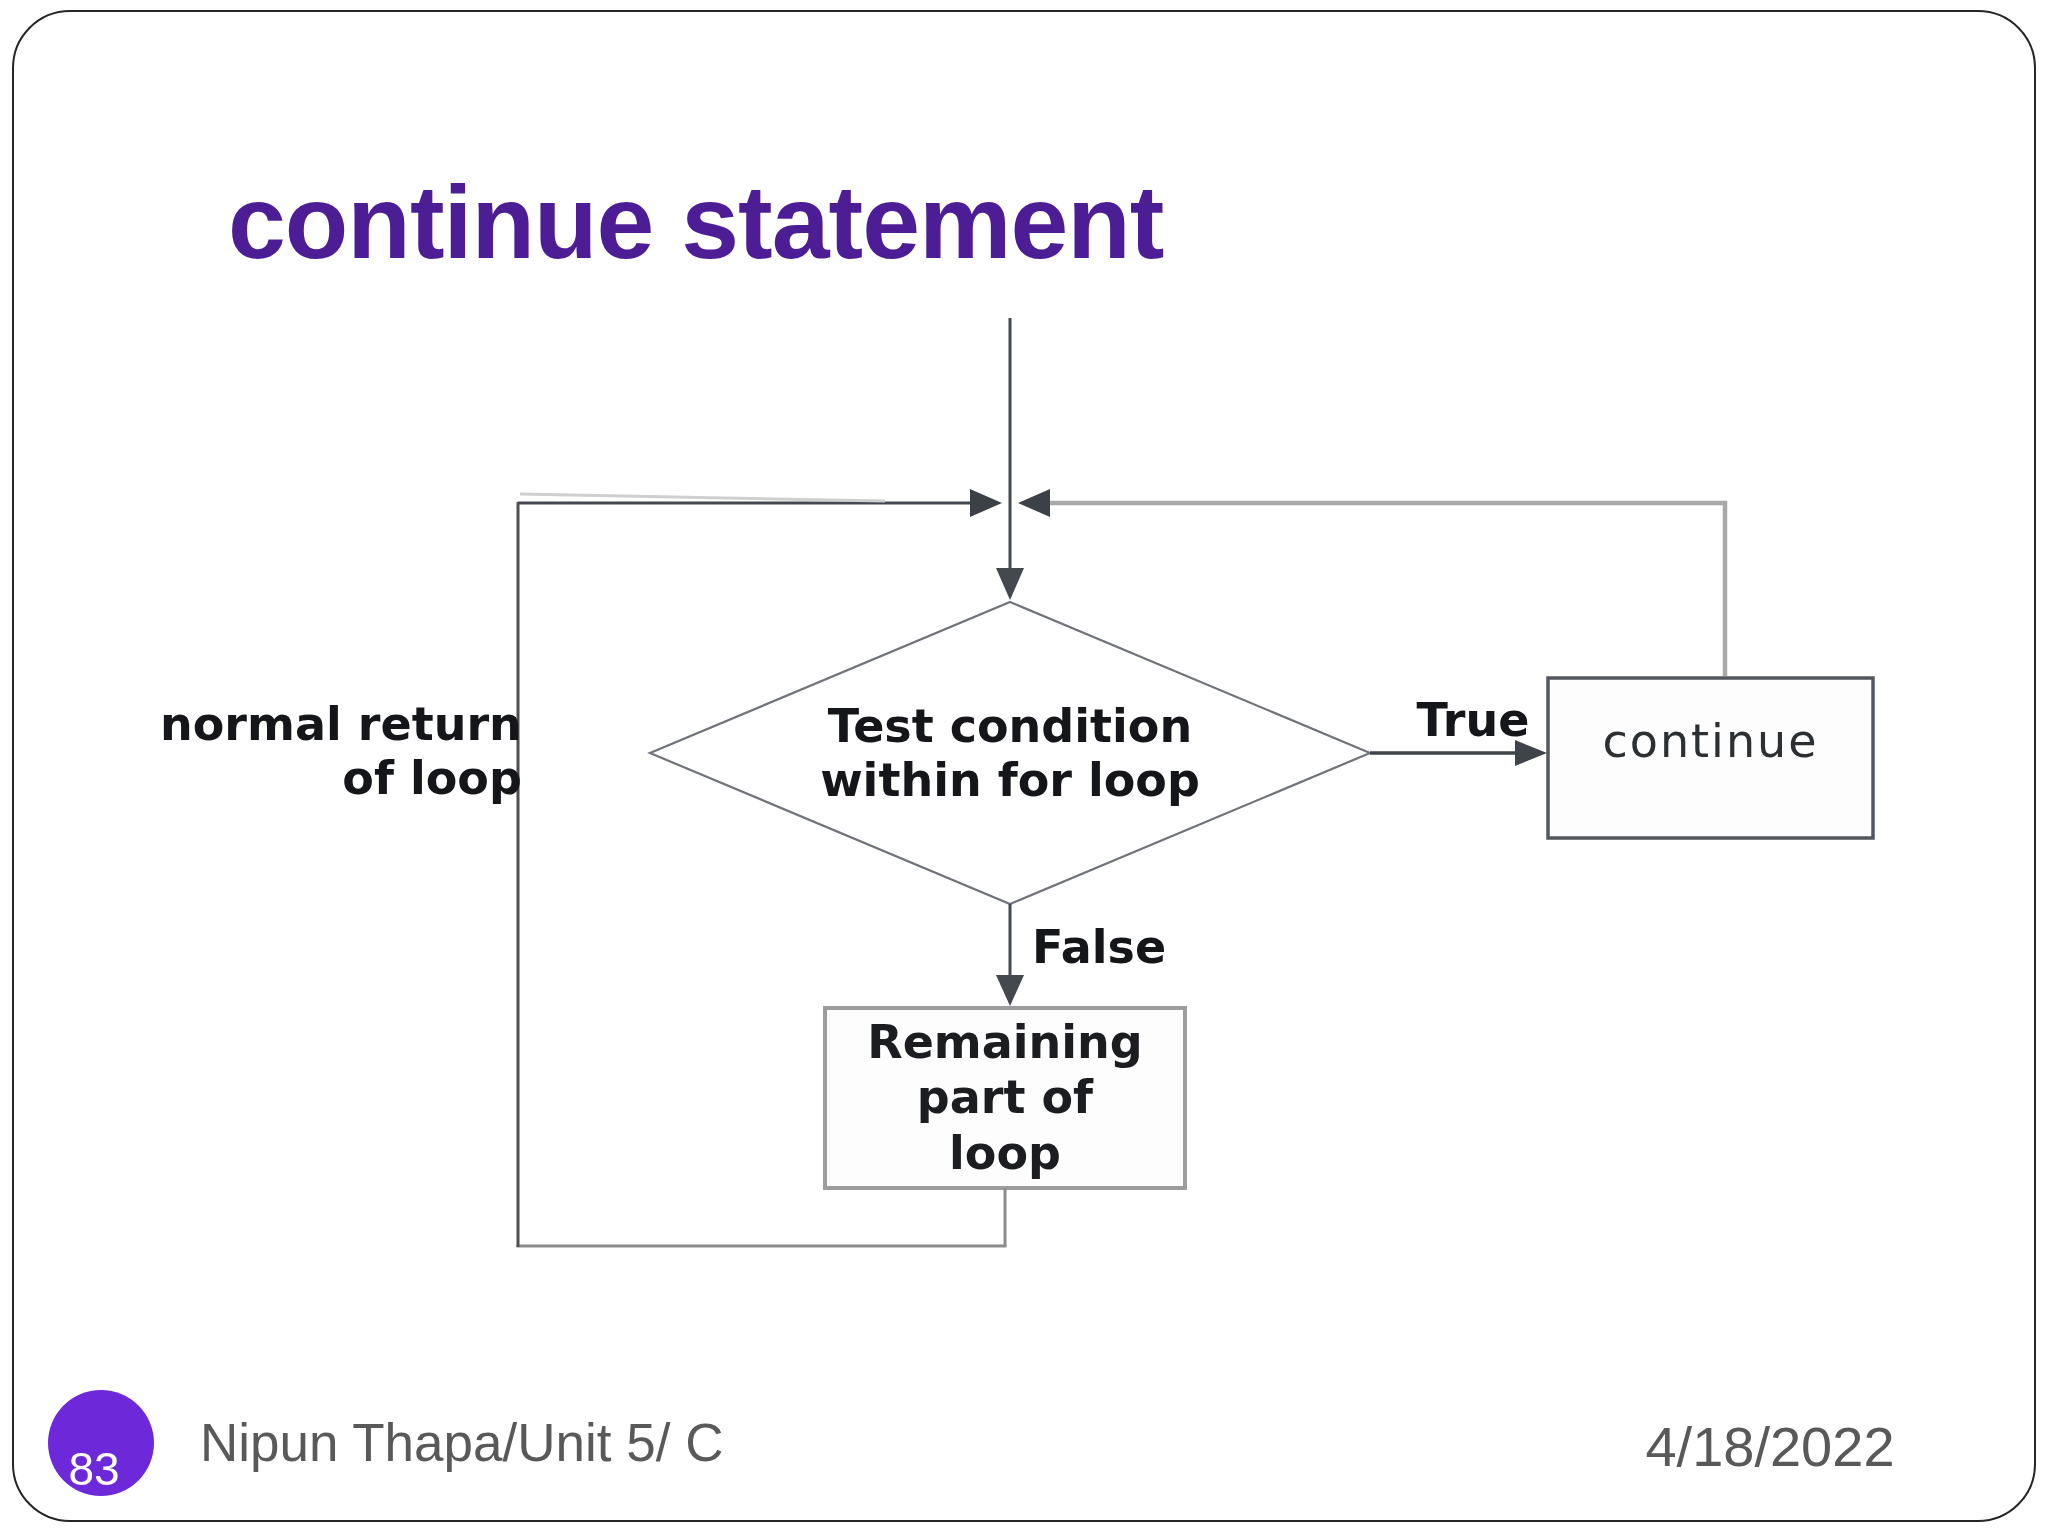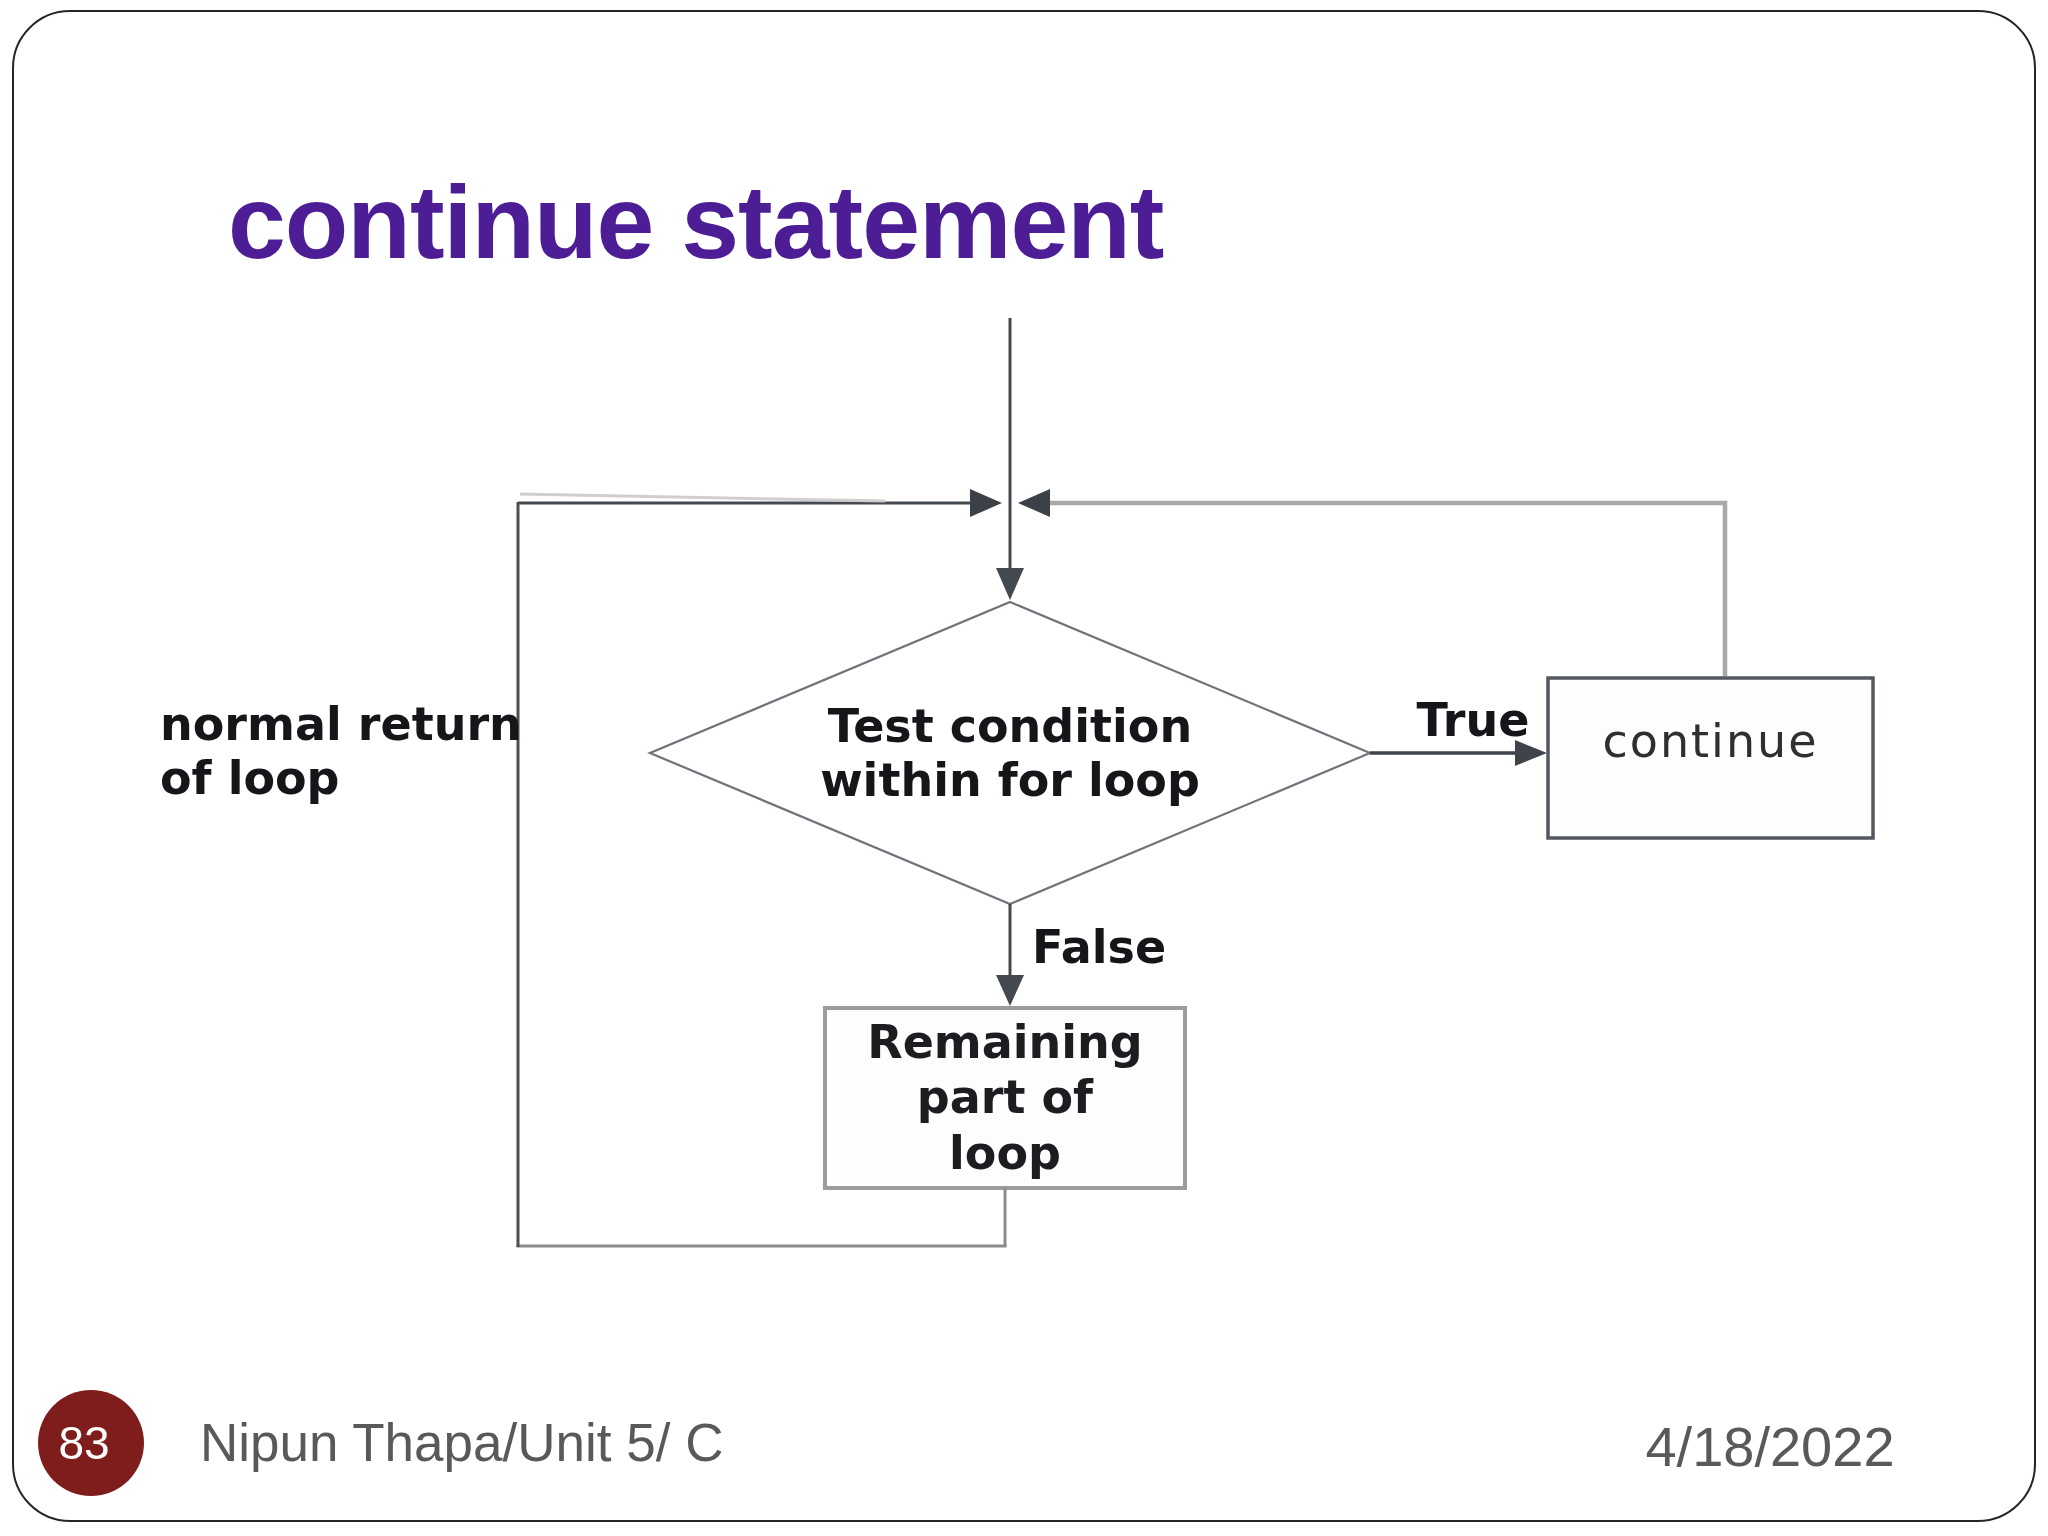--- a/index.html
+++ b/index.html
@@ -5,30 +5,30 @@
   html,body{margin:0;padding:0;background:#ffffff;}
   .stage{position:relative;width:2048px;height:1536px;background:#ffffff;overflow:hidden;
          font-family:"DejaVu Sans",sans-serif;}
   .slide-border{position:absolute;left:12px;top:10px;width:2020px;height:1508px;
                 border:2.5px solid #262626;border-radius:58px;background:#ffffff;}
   .title{position:absolute;left:228px;top:168px;font-family:"Liberation Sans",sans-serif;
          font-weight:700;font-size:104px;line-height:1.05;color:#4c1d95;letter-spacing:-1px;}
   .fc-label{position:absolute;color:#141619;font-weight:600;font-size:46px;line-height:1.17;}
   .fc-label .ln{display:block;}
   .decision-label{left:810px;top:700px;width:400px;text-align:center;}
-  .return-label{left:160px;top:698px;text-align:left;}
+  .return-label{left:160px;top:698px;text-align:right;}
   .true-label{left:1408px;top:694px;width:130px;text-align:center;}
   .false-label{left:1032px;top:921px;}
   .box-text{position:absolute;display:flex;flex-direction:column;align-items:center;
             justify-content:center;text-align:center;color:#1b1d20;font-weight:600;font-size:46px;line-height:1.2;}
   .continue-text{left:1548px;top:662px;width:325px;height:160px;font-weight:500;letter-spacing:2px;color:#2d3033;}
   .remaining-text{left:825px;top:1008px;width:360px;height:180px;}
   svg.fc{position:absolute;left:0;top:0;width:2048px;height:1536px;}
-  .footer-circle{position:absolute;left:38px;top:1390px;width:106px;height:106px;border-radius:50%;
-                 background:#7f1d1d;display:flex;align-items:center;justify-content:center;padding-right:14px;box-sizing:border-box;}
+  .footer-circle{position:absolute;left:48px;top:1390px;width:106px;height:106px;border-radius:50%;
+                 background:#6d28d9;display:flex;align-items:flex-end;justify-content:center;padding-right:14px;box-sizing:border-box;}
   .footer-circle span{color:#ffffff;font-size:46px;font-family:"Liberation Sans",sans-serif;font-weight:400;}
   .footer-credit{position:absolute;left:200px;top:1412px;font-family:"Liberation Sans",sans-serif;
                  font-size:53px;color:#595959;}
   .footer-date{position:absolute;left:1620px;top:1414px;width:300px;text-align:center;
                font-family:"Liberation Sans",sans-serif;font-size:56px;color:#595959;}
 </style>
 </head>
 <body>
 
 <div class="stage">

